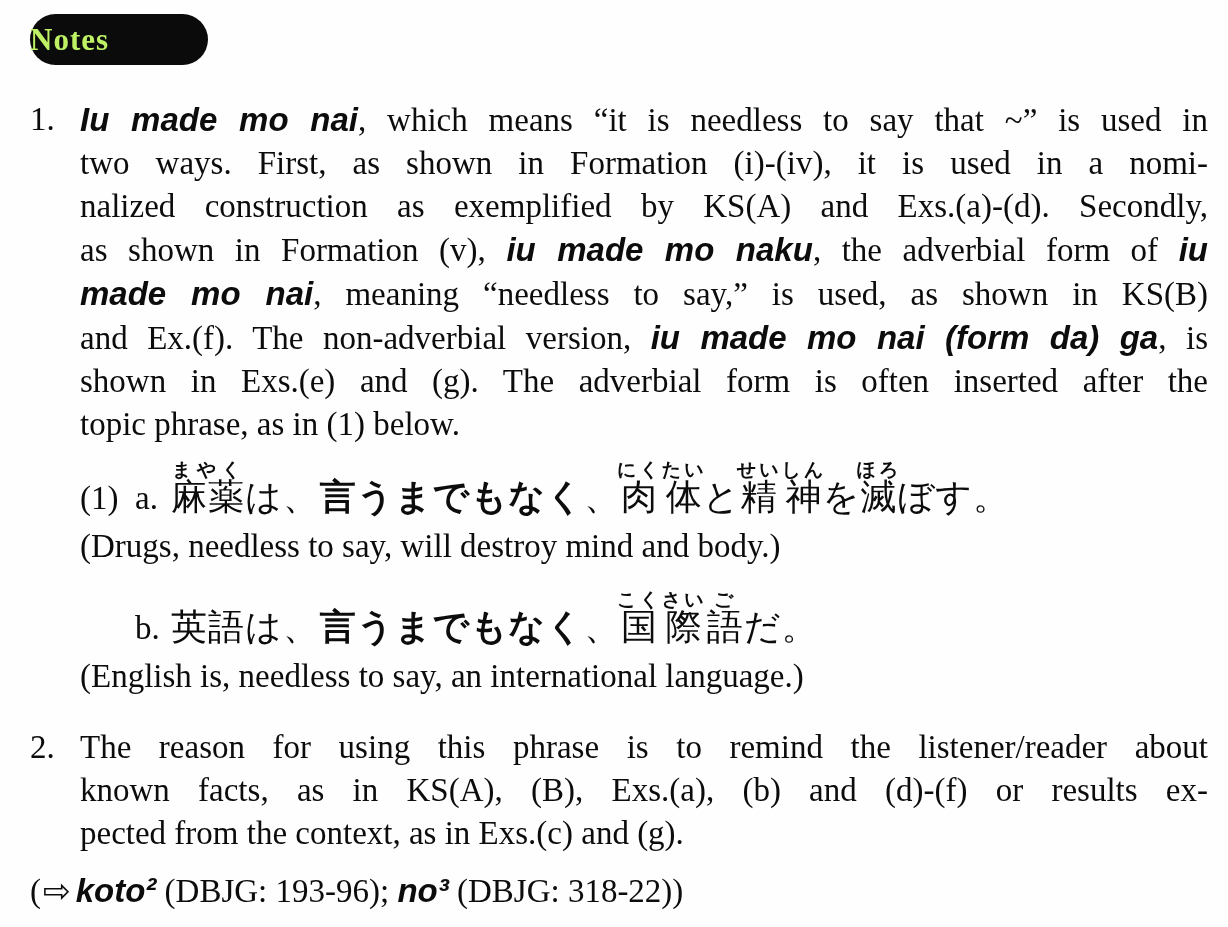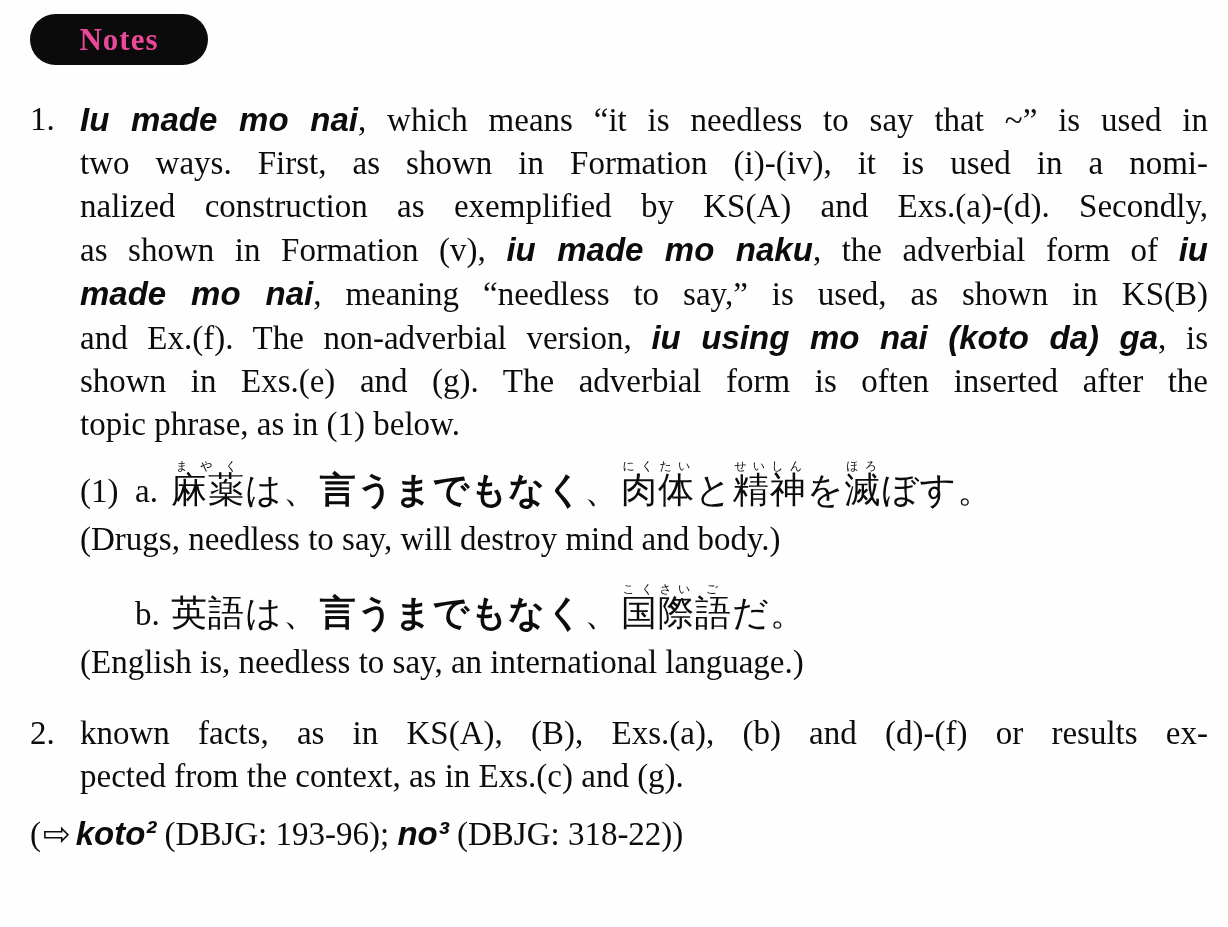--- a/index.html
+++ b/index.html
@@ -18,26 +18,25 @@
     box-sizing: border-box;
     width: 1228px;
     height: 927px;
     padding: 14px 20px 0 30px;
   }
 
   
   .notes-pill {
     display: inline-block;
     background: #0b0b0b;
-    color: #ec4899;
+    color: #bef264;
     border-radius: 27px;
     width: 178px;
     height: 51px;
     line-height: 51px;
-    text-align: center;
     font-weight: bold;
     font-size: 31px;
     letter-spacing: 1px;
   }
 
   
   .note {
     display: flex;
     font-size: 33px;
     line-height: 43px;
@@ -78,23 +77,23 @@
   .ex-a { margin-top: 14px; }
   .ex-b { margin-top: 24px; }
   .ex-num { flex: none; width: 55px; }
   .ex-letter { flex: none; width: 36px; }
   .jp {
     font-size: 36px;
     line-height: 1.1;
     letter-spacing: 1px;
   }
   ruby rt {
-    font-size: 12px;
+    font-size: 19px;
     letter-spacing: 3px;
-    font-weight: normal;
+    font-weight: bold;
   }
   .translation {
     margin-top: 6px;
     font-size: 33px;
     line-height: 40px;
   }
 
   
   .reference {
     margin-top: 14px;
@@ -113,21 +112,21 @@
 
   <div class="note note-1">
     <span class="note-num">1.</span>
     <div class="note-body">
       <div>
           <div class="tline"><span class="seg-it">Iu made mo nai</span><span class="seg-rm">, which means “it is needless to say that ~” is used in</span></div>
           <div class="tline"><span class="seg-rm">two ways. First, as shown in Formation (i)-(iv), it is used in a nomi-</span></div>
           <div class="tline"><span class="seg-rm">nalized construction as exemplified by KS(A) and Exs.(a)-(d). Secondly,</span></div>
           <div class="tline"><span class="seg-rm">as shown in Formation (v), </span><span class="seg-it">iu made mo naku</span><span class="seg-rm">, the adverbial form of </span><span class="seg-it">iu</span></div>
           <div class="tline"><span class="seg-it">made mo nai</span><span class="seg-rm">, meaning “needless to say,” is used, as shown in KS(B)</span></div>
-          <div class="tline"><span class="seg-rm">and Ex.(f). The non-adverbial version, </span><span class="seg-it">iu using mo nai (koto da) ga</span><span class="seg-rm">, is</span></div>
+          <div class="tline"><span class="seg-rm">and Ex.(f). The non-adverbial version, </span><span class="seg-it">iu made mo nai (form da) ga</span><span class="seg-rm">, is</span></div>
           <div class="tline"><span class="seg-rm">shown in Exs.(e) and (g). The adverbial form is often inserted after the</span></div>
           <div class="tline last"><span class="seg-rm">topic phrase, as in (1) below.</span></div>
         </div>
 
       <div class="ex-row ex-a">
         <span class="ex-num">(1)</span>
         <span class="ex-letter">a.</span>
         <span class="jp"><ruby class="seg-jp"><span>麻薬</span><rt>まやく</rt></ruby><span class="seg-jp">は、</span><span class="seg-jb">言うまでもなく</span><span class="seg-jp">、</span><ruby class="seg-jp"><span>肉体</span><rt>にくたい</rt></ruby><span class="seg-jp">と</span><ruby class="seg-jp"><span>精神</span><rt>せいしん</rt></ruby><span class="seg-jp">を</span><ruby class="seg-jp"><span>滅</span><rt>ほろ</rt></ruby><span class="seg-jp">ぼす。</span></span>
       </div>
       <div class="translation">(Drugs, needless to say, will destroy mind and body.)</div>
@@ -138,20 +137,21 @@
         <span class="jp"><span class="seg-jp">英語は、</span><span class="seg-jb">言うまでもなく</span><span class="seg-jp">、</span><ruby class="seg-jp"><span>国際</span><rt>こくさい</rt></ruby><ruby class="seg-jp"><span>語</span><rt>ご</rt></ruby><span class="seg-jp">だ。</span></span>
       </div>
       <div class="translation">(English is, needless to say, an international language.)</div>
     </div>
   </div>
 
   <div class="note note-2">
     <span class="note-num">2.</span>
     <div class="note-body">
       <div>
+          <div class="tline"><span class="seg-rm">The reason for using this phrase is to remind the listener/reader about</span></div>
           <div class="tline"><span class="seg-rm">known facts, as in KS(A), (B), Exs.(a), (b) and (d)-(f) or results ex-</span></div>
           <div class="tline last"><span class="seg-rm">pected from the context, as in Exs.(c) and (g).</span></div>
         </div>
     </div>
   </div>
 
   <div class="reference"><span class="seg-rm">(</span><span class="seg-arrow">⇨</span><span class="seg-bi">koto²</span><span class="seg-rm"> (DBJG: 193-96); </span><span class="seg-bi">no³</span><span class="seg-rm"> (DBJG: 318-22))</span></div>
 
 </div>
 

